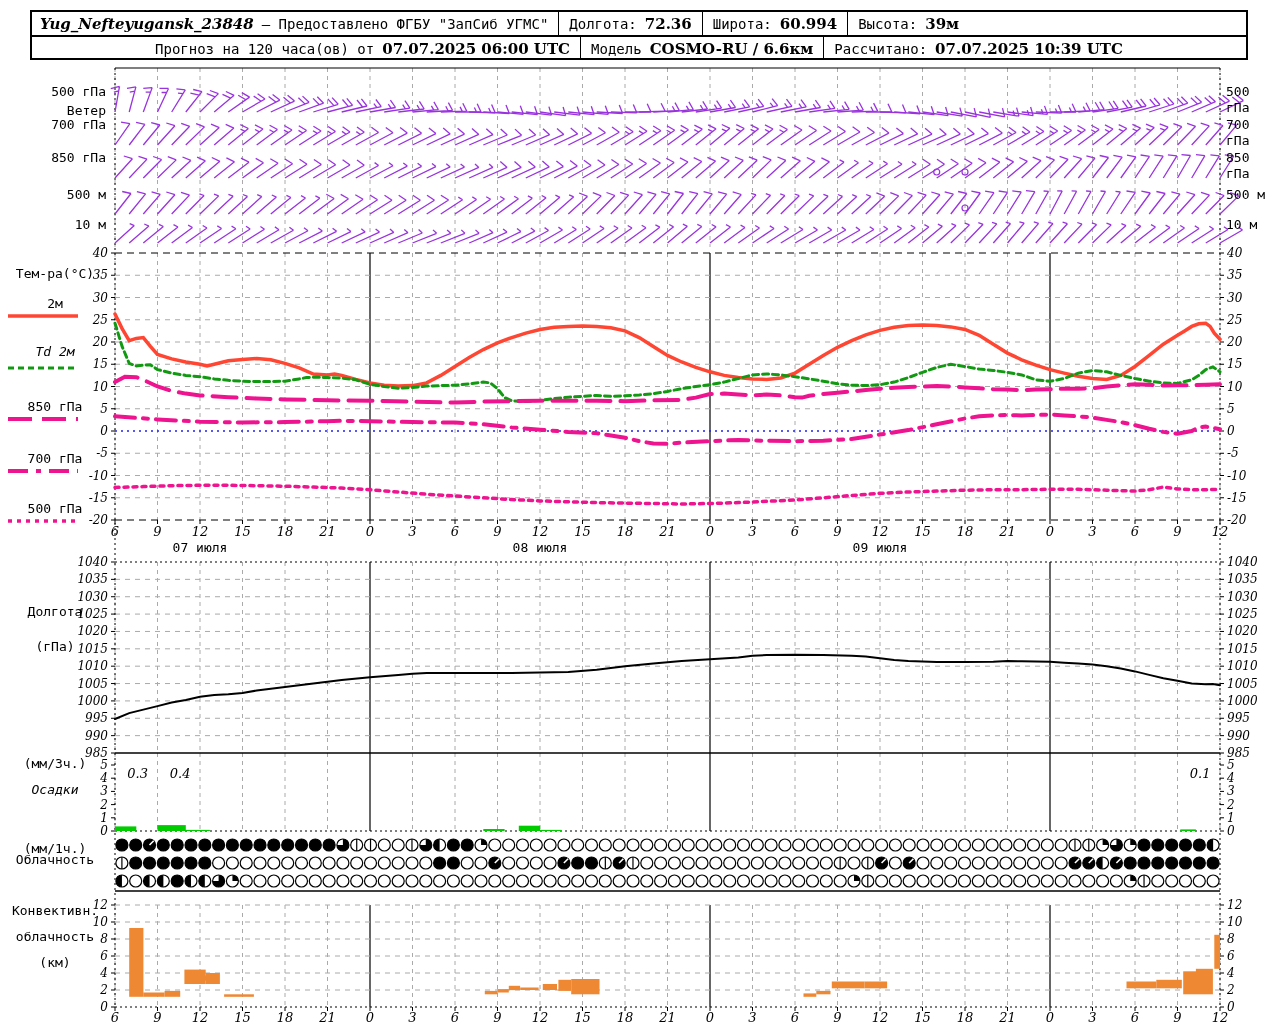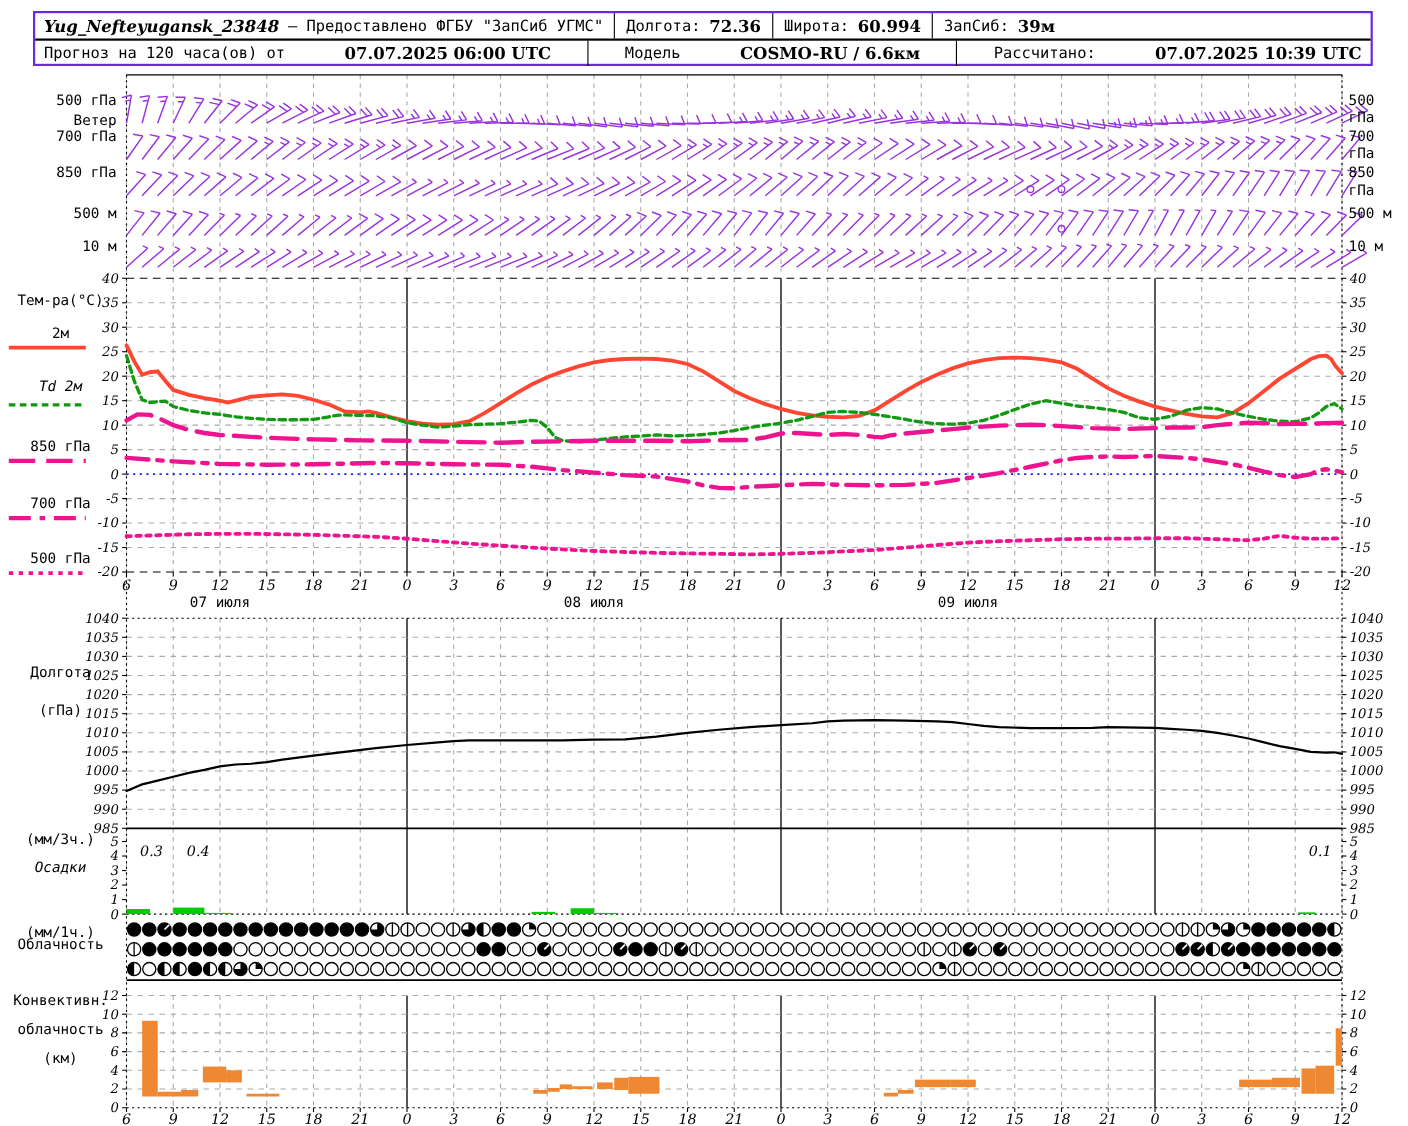--- a/index.html
+++ b/index.html
@@ -1,26 +1,26 @@
 <!DOCTYPE html>
 <html><head>
 <meta charset="utf-8">
 <style>
   html,body{margin:0;padding:0;background:#fff;}
   .frame{position:relative;width:1280px;height:1024px;background:#fff;overflow:hidden;
          font-family:"DejaVu Sans Mono",monospace;color:#000;}
-  .hdr{position:absolute;left:30px;top:10px;width:1218px;height:50px;border:2px solid #6d28d9;box-sizing:border-box;}
+  .hdr{position:absolute;left:30px;top:10px;width:1218px;height:50px;border:2px solid #000000;box-sizing:border-box;}
   .hrow{display:flex;align-items:center;height:23px;padding:0 8px;white-space:nowrap;}
   .hrow1{border-bottom:2px solid #000;}
   .hl{font-family:"DejaVu Sans Mono",monospace;font-size:14px;}
   .hv{font-family:"DejaVu Serif",serif;font-weight:bold;font-size:15px;}
   .station{font-family:"DejaVu Serif",serif;font-style:italic;font-weight:bold;font-size:15px;margin-right:8px;}
   .vsep{width:0;border-left:1px solid #000;align-self:stretch;margin:0 10px;}
   .gap{width:8px;}
-  .hrow2{justify-content:center;gap:23px;}
+  .hrow2{justify-content:center;}
   svg.chart{position:absolute;left:0;top:0;}
   .plabel{position:absolute;font-size:13px;line-height:16px;}
   .lab-r{width:106px;text-align:right;}
   .lab-c{left:4px;width:102px;text-align:center;}
   .lab-rt{left:1226px;text-align:left;}
   svg text{fill:#000;}
   svg text.num{font-family:"DejaVu Serif",serif;font-style:italic;font-size:12px;}
   svg text.hour{font-family:"DejaVu Serif",serif;font-style:italic;font-size:13px;}
   svg text.plab{font-family:"DejaVu Serif",serif;font-style:italic;font-size:13px;}
   svg text.date{font-family:"DejaVu Sans Mono",monospace;font-size:13px;}
@@ -1197,21 +1197,21 @@
       <span class="hl">— Предоставлено ФГБУ "ЗапСиб УГМС"</span>
       <span class="vsep"></span>
       <span class="hl">Долгота:</span>
         <span class="gap"></span>
       <span class="hv">72.36</span>
       <span class="vsep"></span>
       <span class="hl">Широта:</span>
         <span class="gap"></span>
       <span class="hv">60.994</span>
       <span class="vsep"></span>
-      <span class="hl">ЗапСиб:</span>
+      <span class="hl">Высота:</span>
         <span class="gap"></span>
       <span class="hv">39м</span>
     </div>
     <div class="hrow hrow2">
       <span class="hl">Прогноз на 120 часа(ов) от</span>
         <span class="gap"></span>
       <span class="hv">07.07.2025 06:00 UTC</span>
       <span class="vsep"></span>
       <span class="hl">Модель</span>
         <span class="gap"></span>

